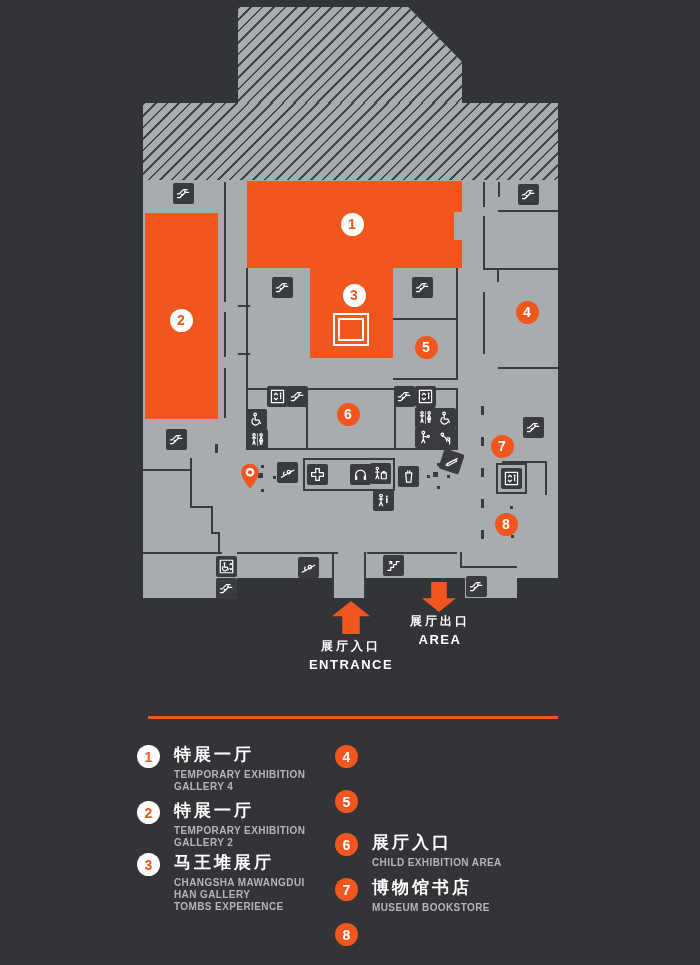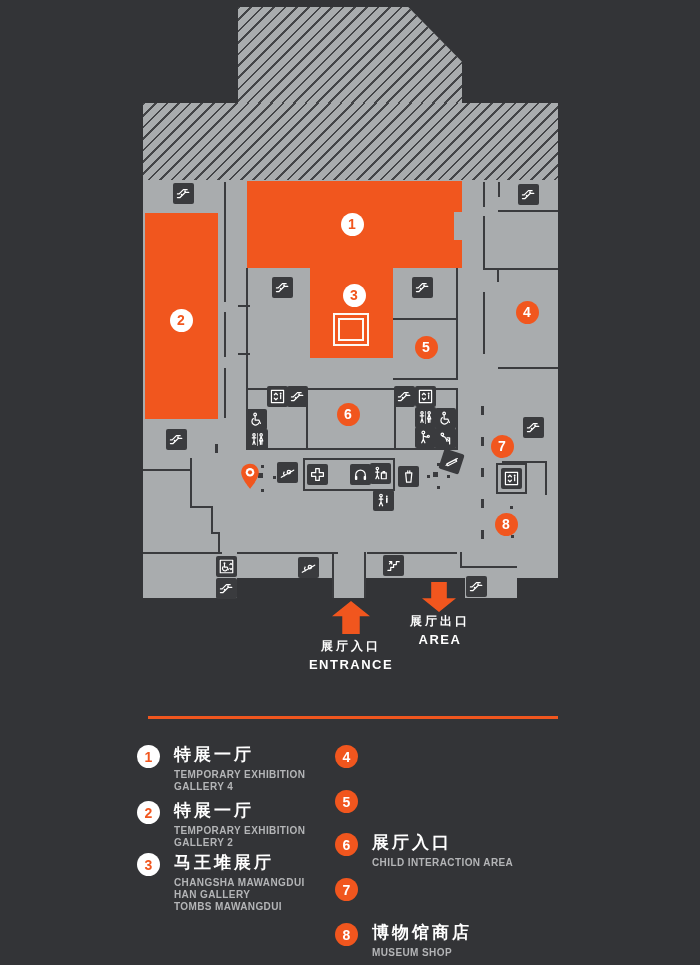--- a/index.html
+++ b/index.html
@@ -492,45 +492,45 @@
           </div>
         </div>
       </div>
       <div class="lg-item" style="left: 137px; top: 854px;">
         <div class="lg-num light">3</div>
         <div>
           <div class="lg-title">马王堆展厅</div>
           <div class="lg-sub">
             <div>CHANGSHA MAWANGDUI</div>
             <div>HAN GALLERY</div>
-            <div>TOMBS MAWANGDUI</div>
+            <div>TOMBS EXPERIENCE</div>
           </div>
         </div>
       </div>
       <div class="lg-item" style="left: 335px; top: 746px;">
         <div class="lg-num solid">4</div>
       </div>
       <div class="lg-item" style="left: 335px; top: 791px;">
         <div class="lg-num solid">5</div>
       </div>
       <div class="lg-item" style="left: 335px; top: 834px;">
         <div class="lg-num solid">6</div>
         <div>
           <div class="lg-title">展厅入口</div>
           <div class="lg-sub">
-            <div>CHILD INTERACTION AREA</div>
+            <div>CHILD EXHIBITION AREA</div>
           </div>
         </div>
       </div>
       <div class="lg-item" style="left: 335px; top: 879px;">
         <div class="lg-num solid">7</div>
+        <div>
+          <div class="lg-title">博物馆书店</div>
+          <div class="lg-sub">
+            <div>MUSEUM BOOKSTORE</div>
+          </div>
+        </div>
       </div>
       <div class="lg-item" style="left: 335px; top: 924px;">
         <div class="lg-num solid">8</div>
-        <div>
-          <div class="lg-title">博物馆商店</div>
-          <div class="lg-sub">
-            <div>MUSEUM SHOP</div>
-          </div>
-        </div>
       </div>
     </div>
 </div>
 
 </body></html>

